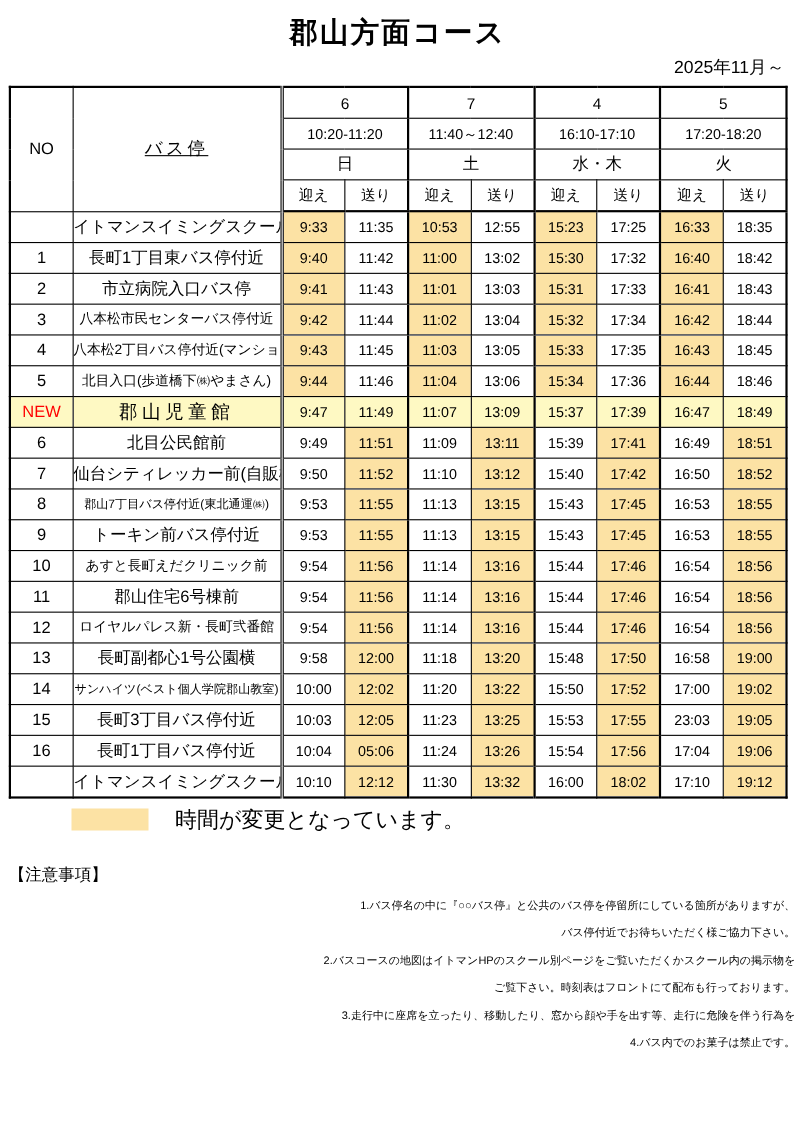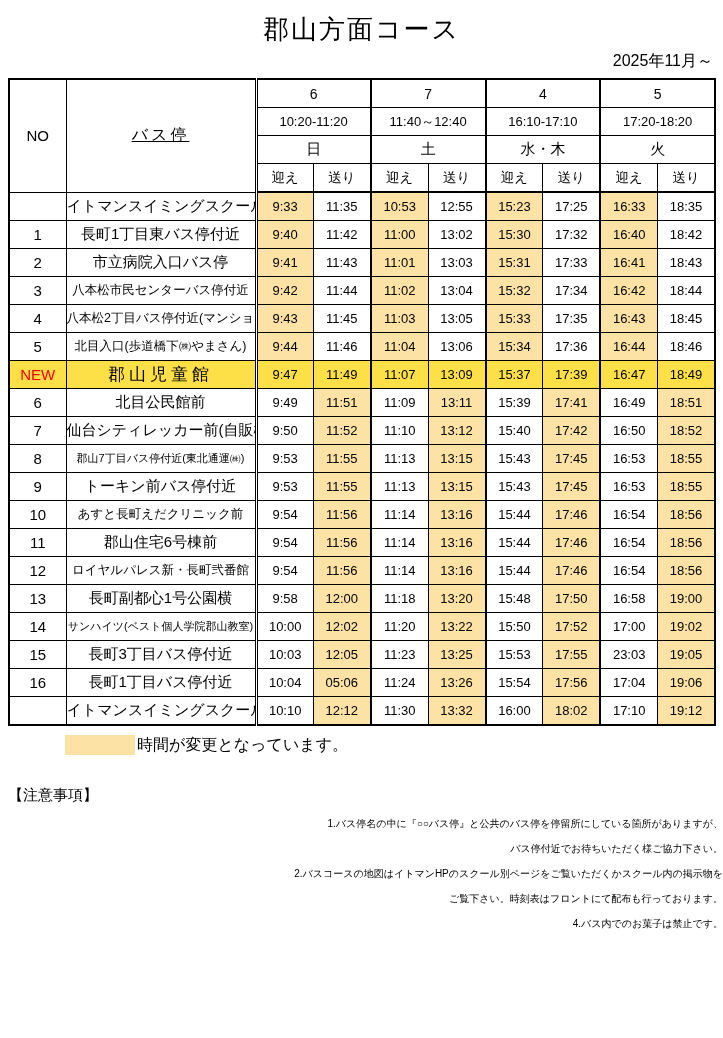--- a/index.html
+++ b/index.html
@@ -2,21 +2,21 @@
 <html><head>
 <meta charset="utf-8">
 <style>
   html,body{margin:0;padding:0;}
   body{
     width:723px;height:1038px;background:#ffffff;color:#000;
     font-family:"Liberation Sans","DejaVu Sans",sans-serif;
     position:relative;overflow:hidden;
   }
   .page-title{
-    margin-top:12px;text-align:center;font-size:26px;font-weight:normal;letter-spacing:2px;
+    margin-top:12px;text-align:center;font-size:26px;font-weight:bold;letter-spacing:2px;
   }
   .date-label{
     margin-top:4px;margin-right:10px;text-align:right;font-size:16px;
   }
   table.timetable{
     border-collapse:collapse;table-layout:fixed;width:708px;
     margin:6px 0 0 8px;border:2px solid #000;
   }
   .timetable th,.timetable td{
     border:1px solid #000;padding:0;text-align:center;font-weight:normal;
@@ -30,31 +30,31 @@
   .grp-time{font-size:13px;}
   .grp-day{font-size:15px;}
   .sub{font-size:13.5px;}
   .grp-first{border-left:3px double #000 !important;}
   .grp-sep{border-left:2px solid #000 !important;}
   .timetable thead tr:last-child th{border-bottom:2px solid #000;}
   .no-cell{font-size:15px;}
   .stop-cell{text-align:left;padding-left:4px;}
   .time-cell{font-size:13px;}
   .shade{background:#FCE2A4;}
-  .row-new td{background:#fde047;}
+  .row-new td{background:#fef9c3;}
   .no-new{color:#FF0000;font-weight:bold;font-size:15px;}
   .sz-xs{font-size:11px;}
   .sz-s{font-size:12.5px;}
   .sz-m{font-size:15px;}
   .sz-l{font-size:17px;letter-spacing:4px;}
   .legend{
     display:flex;align-items:center;margin:8px 0 0 65px;height:22px;
   }
   .legend-swatch{width:70px;height:20px;background:#FCE2A4;}
-  .legend-text{font-size:16px;margin-left:2px;font-family:Liberation Serif, serif;}
+  .legend-text{font-size:20px;margin-left:24px;font-family:Liberation Serif, serif;}
   .notes{margin:30px 0 0 8px;}
   .notes-heading{font-size:15px;margin-bottom:6px;}
   .note-line{font-size:10px;line-height:25px;margin-left:32px;text-align:right;}
   .note-line.cont{margin-left:42px;}
 </style>
 </head>
 <body>
 
 <div class="page-title">郡山方面コース</div>
 <div class="date-label">2025年11月～</div>
@@ -341,15 +341,16 @@
   <div class="legend-text">時間が変更となっています。</div>
 </div>
 
 <div class="notes">
   <div class="notes-heading">【注意事項】</div>
   <div id="notes-lines">
       <div class="note-line">1.バス停名の中に『○○バス停』と公共のバス停を停留所にしている箇所がありますが、</div>
       <div class="note-line cont">バス停付近でお待ちいただく様ご協力下さい。</div>
       <div class="note-line">2.バスコースの地図はイトマンHPのスクール別ページをご覧いただくかスクール内の掲示物を</div>
       <div class="note-line cont">ご覧下さい。時刻表はフロントにて配布も行っております。</div>
+      <div class="note-line">3.走行中に座席を立ったり、移動したり、窓から顔や手を出す等、走行に危険を伴う行為を</div>
       <div class="note-line">4.バス内でのお菓子は禁止です。</div>
     </div>
 </div>
 
 </body></html>

